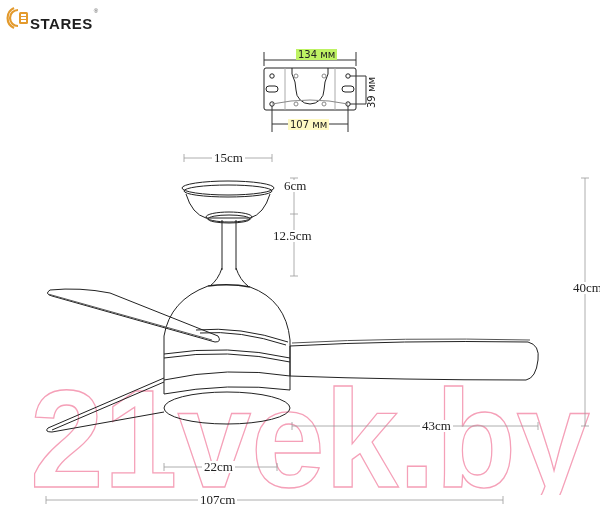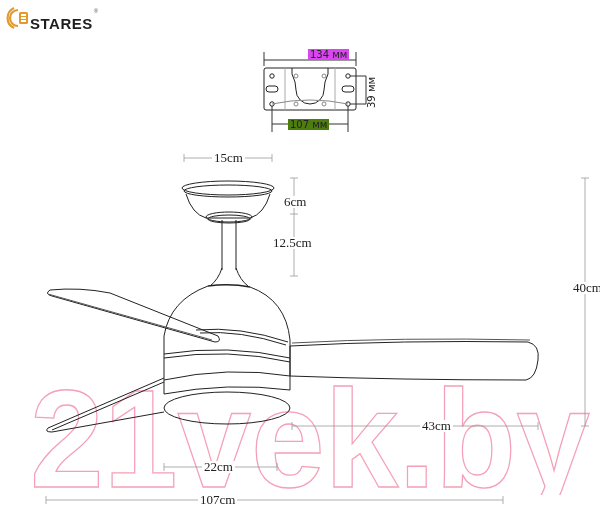--- a/index.html
+++ b/index.html
@@ -109,23 +109,23 @@
     </g>
 
     <path d="M50 290 Q44 294 52 296 L215 342 Q222 342 218 336 L110 293 Q80 287 50 290 Z"></path>
     <path d="M48 294 L212 340" stroke="#555"></path>
     <path d="M164 378 L48 428 Q44 432 52 432 L164 412 M164 382 L52 430"></path>
     <path d="M290 346 Q400 340 528 342 Q540 345 538 360 Q536 378 526 380 Q400 380 290 376 Z"></path>
     <path d="M292 343 Q400 337 530 340" stroke="#555"></path>
   </g>
 </svg>
 
-<div class="abs dim-mm" style="left:308px; top:49px; background:#d946ef; padding:0 2px;">134 мм</div>
-<div class="abs dim-mm" style="left:288px; top:119px; background:#4d7c0f; padding:0 2px;">107 мм</div>
+<div class="abs dim-mm" style="left:296px; top:49px; background:#bef264; padding:0 2px;">134 мм</div>
+<div class="abs dim-mm" style="left:288px; top:119px; background:#fef9c3; padding:0 2px;">107 мм</div>
 <div class="abs dim-mm" style="left:354px; top:84px; transform:rotate(-90deg); transform-origin:left top; top:108px; left:366px;">39 мм</div>
 
 <div class="abs dim" style="left:212px; top:152px;">15cm</div>
-<div class="abs dim" style="left:282px; top:196px;">6cm</div>
-<div class="abs dim" style="left:271px; top:237px;">12.5cm</div>
+<div class="abs dim" style="left:282px; top:180px;">6cm</div>
+<div class="abs dim" style="left:271px; top:230px;">12.5cm</div>
 <div class="abs dim" style="left:571px; top:282px;">40cm</div>
 <div class="abs dim" style="left:420px; top:420px;">43cm</div>
 <div class="abs dim" style="left:202px; top:461px;">22cm</div>
 <div class="abs dim" style="left:198px; top:494px;font-family:Liberation Serif, serif;">107cm</div>
 
 </body></html>

